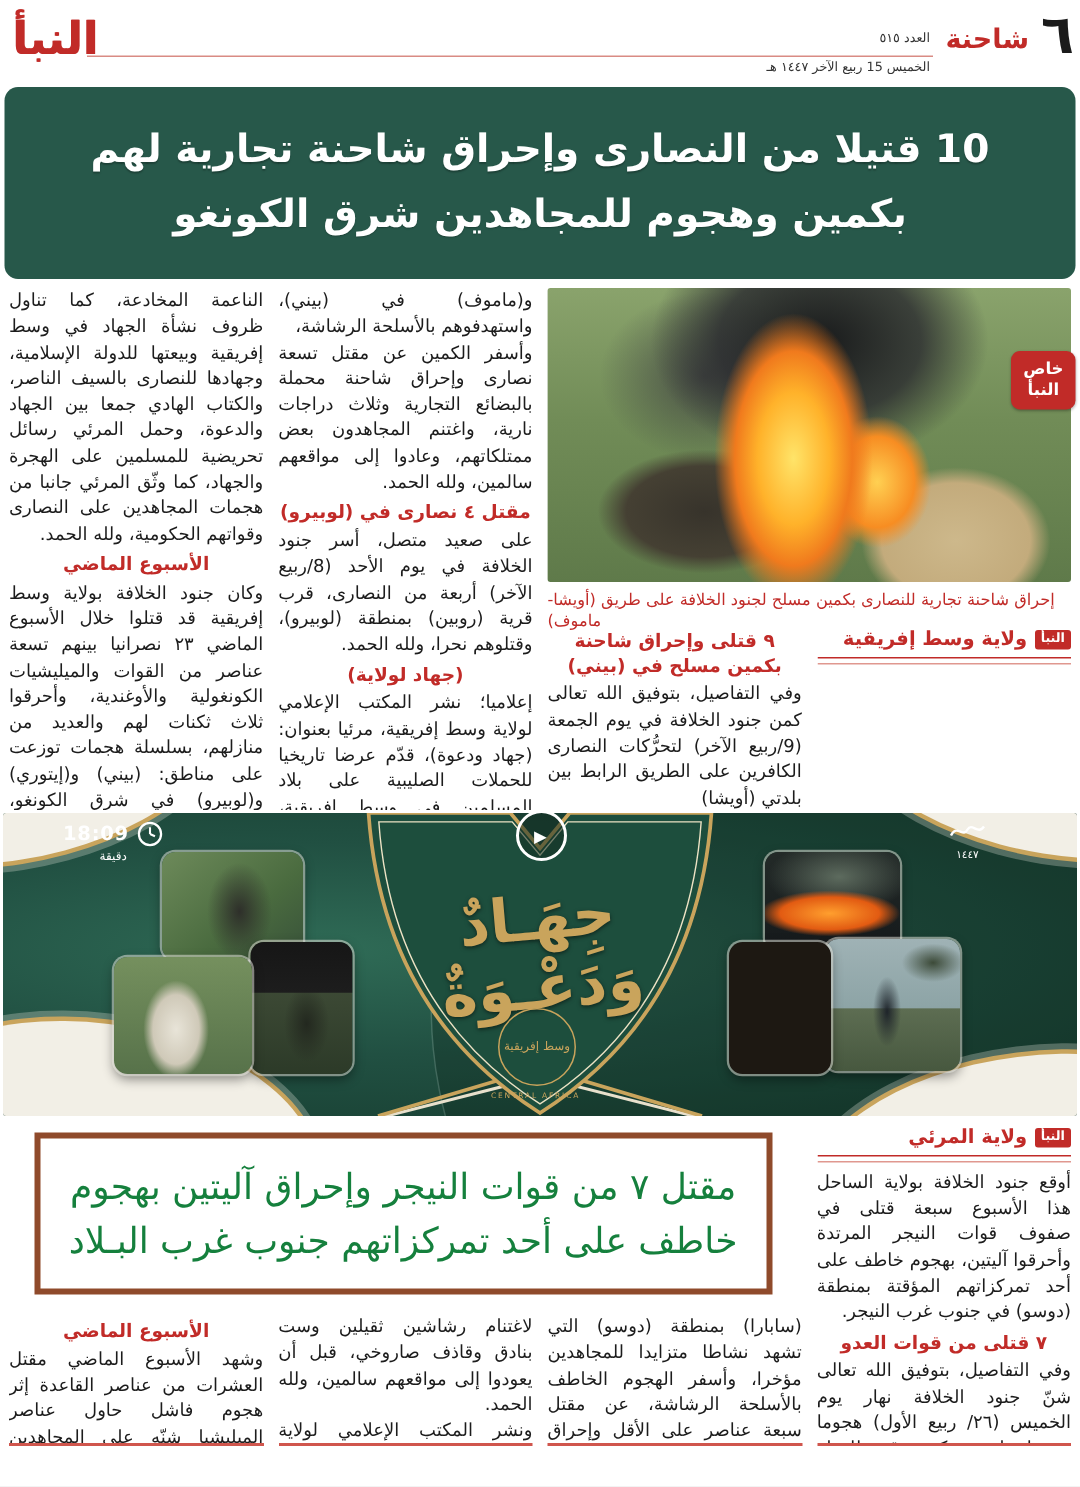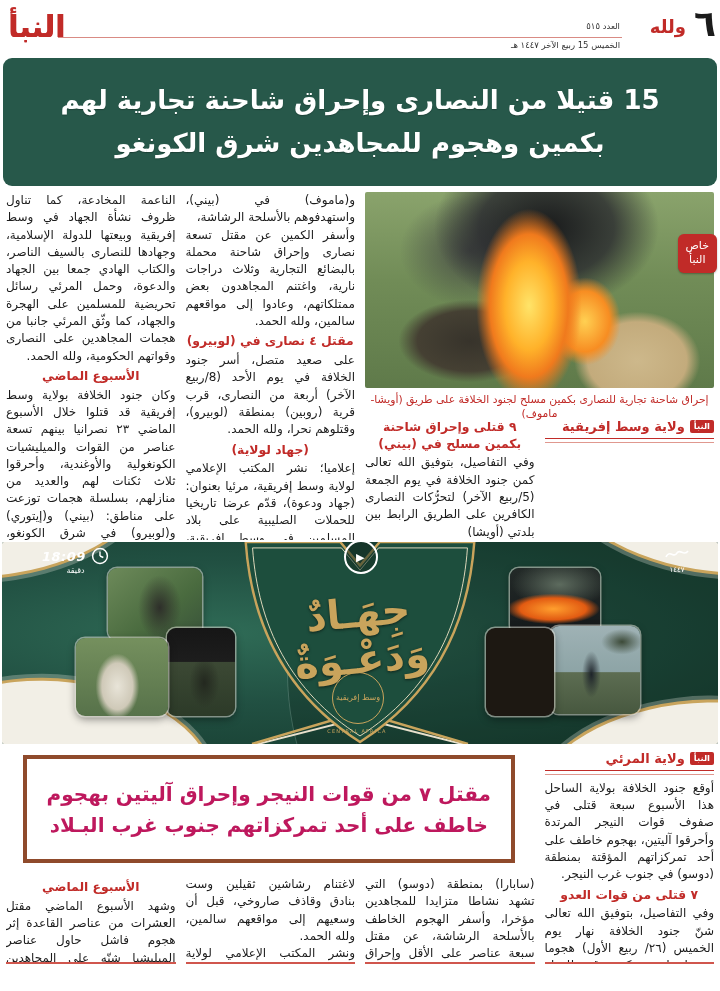--- a/index.html
+++ b/index.html
@@ -35,41 +35,41 @@
   .photo{height:196px;border-radius:2px;background-color:#6c855a;
     background-image:
       radial-gradient(60px 110px at 47% 58%, #ffe469 0%, #ffb22a 40%, #f07a1d 65%, rgba(200,80,20,0) 88%),
       radial-gradient(45px 55px at 63% 66%, #ffd052 0%, #f78d22 55%, rgba(220,100,30,0) 80%),
       radial-gradient(150px 110px at 52% 18%, rgba(20,20,24,.95) 0%, rgba(40,40,46,.8) 45%, rgba(60,60,66,0) 75%),
       radial-gradient(100px 80px at 30% 30%, rgba(60,60,64,.8) 0%, rgba(60,60,64,0) 70%),
       radial-gradient(95px 55px at 30% 76%, #37332b 0%, #454033 55%, rgba(70,64,50,0) 75%),
       radial-gradient(90px 70px at 78% 86%, #cdb88b 0%, #c3ab7c 55%, rgba(195,171,124,0) 70%),
       linear-gradient(to bottom, #8aa36c 0%, #718c57 45%, #5f7a4a 100%);}
   .badge{position:absolute;top:42px;right:-3px;background:#c12b28;color:#fff;border-radius:6px;
-         padding:5px 8px;font-size:11px;font-weight:normal;text-align:center;line-height:1.3;box-shadow:0 1px 2px rgba(0,0,0,.3);}
-  .caption{font-size:10.8px;color:#c12b28;margin-top:5px;line-height:1.3;text-align:center;}
+         padding:5px 8px;font-size:11px;font-weight:bold;text-align:center;line-height:1.3;box-shadow:0 1px 2px rgba(0,0,0,.3);}
+  .caption{font-size:10.8px;color:#c12b28;margin-top:5px;line-height:1.3;text-align:left;}
 
   .colA-rest{grid-column:1;grid-row:2;}
   .colB-rest{grid-column:2;grid-row:2;}
   .colC{grid-column:3;grid-row:1/3;}
   .colD{grid-column:4;grid-row:1/3;}
 
   
   .videobanner{position:absolute;top:542px;left:2px;right:2px;height:202px;overflow:hidden;border-radius:2px;
     background:radial-gradient(ellipse at 30% 45%, #2f6b56 0%, #215042 45%, #153a2d 100%);}
   .big-ring{position:absolute;right:-130px;top:-150px;width:560px;height:560px;border-radius:50%;
     background:rgba(8,28,20,.22);box-shadow:0 0 0 1px rgba(220,235,225,.18);}
   .swoosh{position:absolute;background:#f2efe6;border-radius:50%;box-shadow:0 0 0 3px #c9a45c,0 0 0 7px rgba(242,239,230,.28);}
   .swoosh-bl{left:-90px;bottom:-108px;width:300px;height:170px;transform:rotate(7deg);}
   .swoosh-tl{left:-150px;top:-128px;width:300px;height:160px;transform:rotate(-9deg);}
   .swoosh-tr{right:-140px;top:-132px;width:300px;height:160px;transform:rotate(9deg);}
   .swoosh-br{right:-120px;bottom:-120px;width:300px;height:160px;transform:rotate(-7deg);}
   .duration{position:absolute;left:40px;top:5px;color:#fff;display:flex;flex-direction:column;align-items:center;z-index:6;}
   .dur-row{display:flex;align-items:center;gap:5px;}
-  .dur-num{font-size:13px;font-weight:bold;direction:ltr;letter-spacing:.5px;font-style:italic;}
+  .dur-num{font-size:13px;font-weight:bold;direction:ltr;letter-spacing:.5px;}
   .dur-unit{font-size:8px;margin-top:1px;}
   .thumb{position:absolute;border-radius:9px;box-shadow:0 0 0 1.5px rgba(240,240,230,.5),0 3px 8px rgba(0,0,0,.45);}
   .t1{left:106px;top:26px;width:94px;height:72px;z-index:1;
       background:radial-gradient(30px 45px at 55% 55%, #2e2f2a 0%, rgba(46,47,42,0) 72%),linear-gradient(140deg,#6d8a5a,#4a6b3f 60%,#38523a);}
   .t2{left:74px;top:96px;width:92px;height:78px;z-index:3;
       background:radial-gradient(28px 42px at 45% 62%, #e8e4d8 0%, #cfc9b8 55%, rgba(207,201,184,0) 78%),linear-gradient(#75905e,#57724a);}
   .t3{left:165px;top:86px;width:68px;height:88px;z-index:2;
       background:linear-gradient(to bottom,#161616 0%,#1d1d1d 38%,rgba(29,29,29,0) 39%),
                  radial-gradient(20px 34px at 55% 62%, #23281f 0%, rgba(35,40,31,0) 75%),linear-gradient(#46523c,#2c3a28);}
   .t4{left:508px;top:26px;width:90px;height:66px;z-index:1;
@@ -86,50 +86,50 @@
     font-size:40px;font-weight:bold;color:#c9a45c;transform:rotate(-5deg);text-shadow:0 1px 3px rgba(0,0,0,.55);}
   .play{position:absolute;left:342px;top:-2px;width:30px;height:30px;border:2px solid #fff;border-radius:50%;
         display:flex;align-items:center;justify-content:center;z-index:6;background:rgba(20,45,35,.55);cursor:pointer;}
   .play span{color:#fff;font-size:11px;line-height:1;margin-right:1px;transform:scaleX(-1);}
   .emblem{position:absolute;left:330px;top:130px;width:50px;height:50px;border:1.5px solid #c9a45c;border-radius:50%;
           display:flex;align-items:center;justify-content:center;text-align:left;z-index:6;
           font-size:8px;font-weight:normal;color:#c9a45c;line-height:1.2;}
   .emblem-en{position:absolute;left:305px;top:186px;width:100px;text-align:center;z-index:6;
              font-size:5px;letter-spacing:1.2px;color:#c9a45c;}
   .chevron-svg{position:absolute;left:0;top:0;z-index:2;}
-  .year-mark{position:absolute;left:648px;top:4px;width:54px;text-align:center;color:#fff;z-index:6;}
+  .year-mark{position:absolute;left:616px;top:4px;width:54px;text-align:center;color:#fff;z-index:6;}
   .year-mark .yr{font-size:7px;display:block;margin-top:1px;}
 
   
   .body2{position:absolute;top:748px;left:6px;right:6px;height:216px;display:grid;
          grid-template-columns:repeat(4,1fr);grid-template-rows:128px 1fr;column-gap:10px;}
   .colA2{grid-column:1;grid-row:1/3;border-bottom:2px solid #d0564d;}
   .hbox{grid-column:2/5;grid-row:1;align-self:start;margin:7px 20px 0 17px;height:92px;border:4px solid #8f4a2b;
         background:#fff;display:flex;flex-direction:column;justify-content:center;gap:9px;text-align:center;padding:4px 8px;}
-  .hbox span{color:#be185d;font-weight:bold;font-size:20px;line-height:1.1;}
+  .hbox span{color:#15803d;font-weight:normal;font-size:24px;line-height:1.1;}
   .colB2{grid-column:2;grid-row:2;border-bottom:2px solid #d0564d;}
   .colC2{grid-column:3;grid-row:2;border-bottom:2px solid #d0564d;}
   .colD2{grid-column:4;grid-row:2;border-bottom:2px solid #d0564d;}
 </style>
 </head>
 <body>
 
 <div id="page">
 
   <div class="header">
     <div class="page-num">٦</div>
-    <div class="news-label">ولله</div>
+    <div class="news-label">شاحنة</div>
     <div class="issue">العدد ٥١٥</div>
     <div class="issue-date">الخميس 15 ربيع الآخر ١٤٤٧ هـ</div>
     <div class="header-rule"></div>
     <div class="naba-logo">النبأ</div>
   </div>
 
   <div class="banner1">
-    <span>15 قتيلا من النصارى وإحراق شاحنة تجارية لهم</span>
+    <span>10 قتيلا من النصارى وإحراق شاحنة تجارية لهم</span>
     <span>بكمين وهجوم للمجاهدين شرق الكونغو</span>
   </div>
 
   <div class="body1">
 
     <div class="photo-wrap">
       <div class="photo"></div>
       <div class="badge">
         <div>خاص</div>
         <div>النبأ</div>
@@ -140,21 +140,21 @@
     <div class="col colA-rest">
       <div class="section-tag">
         <span class="mini-logo">النبأ</span>
         <span>ولاية وسط إفريقية</span>
       </div>
       <div class="tag-rule"></div>
     </div>
 
     <div class="col colB-rest">
       <div class="subhead">٩ قتلى وإحراق شاحنة بكمين مسلح في (بيني)</div>
-      <p class="para">وفي التفاصيل، بتوفيق الله تعالى كمن جنود الخلافة في يوم الجمعة (5/ربيع الآخر) لتحرُّكات النصارى الكافرين على الطريق الرابط بين بلدتي (أويشا)</p>
+      <p class="para">وفي التفاصيل، بتوفيق الله تعالى كمن جنود الخلافة في يوم الجمعة (9/ربيع الآخر) لتحرُّكات النصارى الكافرين على الطريق الرابط بين بلدتي (أويشا)</p>
     </div>
 
     <div class="col colC">
       <p class="para">و(ماموف) في (بيني)، واستهدفوهم بالأسلحة الرشاشة،</p>
       <p class="para">وأسفر الكمين عن مقتل تسعة نصارى وإحراق شاحنة محملة بالبضائع التجارية وثلاث دراجات نارية، واغتنم المجاهدون بعض ممتلكاتهم، وعادوا إلى مواقعهم سالمين، ولله الحمد.</p>
       <div class="subhead">مقتل ٤ نصارى في (لوبيرو)</div>
       <p class="para">على صعيد متصل، أسر جنود الخلافة في يوم الأحد (8/ربيع الآخر) أربعة من النصارى، قرب قرية (روبين) بمنطقة (لوبيرو)، وقتلوهم نحرا، ولله الحمد.</p>
       <div class="subhead">(جهاد لولاية)</div>
       <p class="para">إعلاميا؛ نشر المكتب الإعلامي لولاية وسط إفريقية، مرئيا بعنوان: (جهاد ودعوة)، قدّم عرضا تاريخيا للحملات الصليبية على بلاد المسلمين في وسط إفريقية، وسعيهم لسلخهم عن دينهم؛ تارة بالحروب العسكرية، وتارة بالحروب</p>
     </div>
@@ -234,21 +234,21 @@
     <div class="hbox">
       <span>مقتل ٧ من قوات النيجر وإحراق آليتين بهجوم</span>
       <span>خاطف على أحد تمركزاتهم جنوب غرب البـلاد</span>
     </div>
 
     <div class="col colB2">
       <p class="para">(سابارا) بمنطقة (دوسو) التي تشهد نشاطا متزايدا للمجاهدين مؤخرا، وأسفر الهجوم الخاطف بالأسلحة الرشاشة، عن مقتل سبعة عناصر على الأقل وإحراق آليتين دفع رباعي، إضافة</p>
     </div>
 
     <div class="col colC2">
-      <p class="para">لاغتنام رشاشين ثقيلين وست بنادق وقاذف صاروخي، قبل أن وسعيهم إلى مواقعهم سالمين، ولله الحمد.</p>
+      <p class="para">لاغتنام رشاشين ثقيلين وست بنادق وقاذف صاروخي، قبل أن يعودوا إلى مواقعهم سالمين، ولله الحمد.</p>
       <p class="para">ونشر المكتب الإعلامي لولاية الساحل صورا أظهرت نتائج الكمين.</p>
     </div>
 
     <div class="col colD2">
       <div class="subhead">الأسبوع الماضي</div>
       <p class="para">وشهد الأسبوع الماضي مقتل العشرات من عناصر القاعدة إثر هجوم فاشل حاول عناصر الميليشيا شنّه على المجاهدين قرب منطقة (سيبا) في شمال بوركينافاسو.</p>
     </div>
   </div>
 
 </div>

